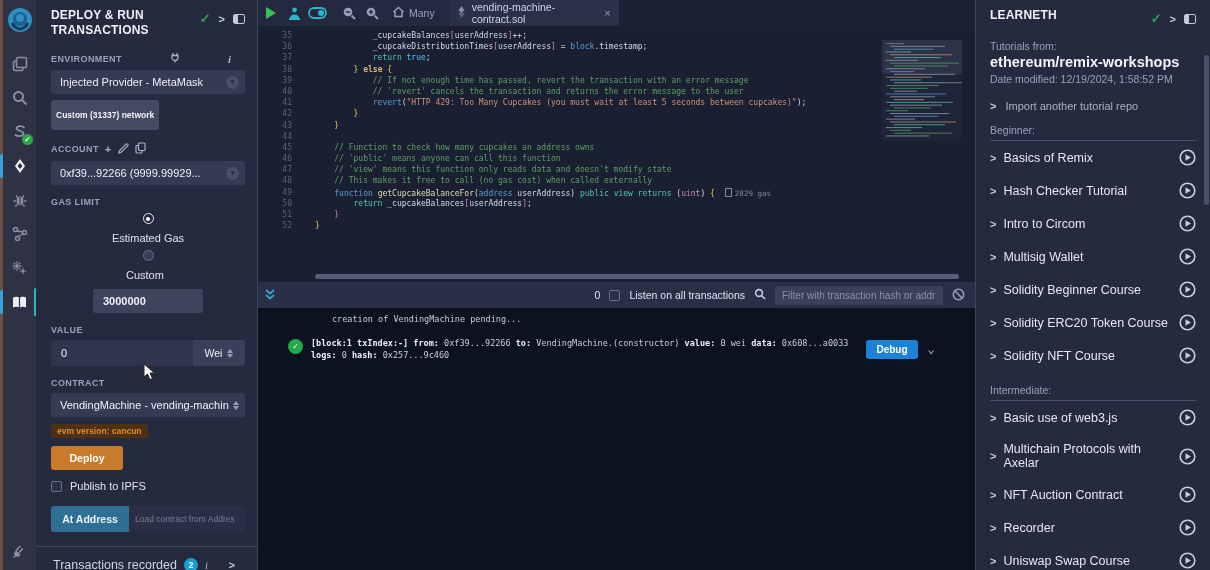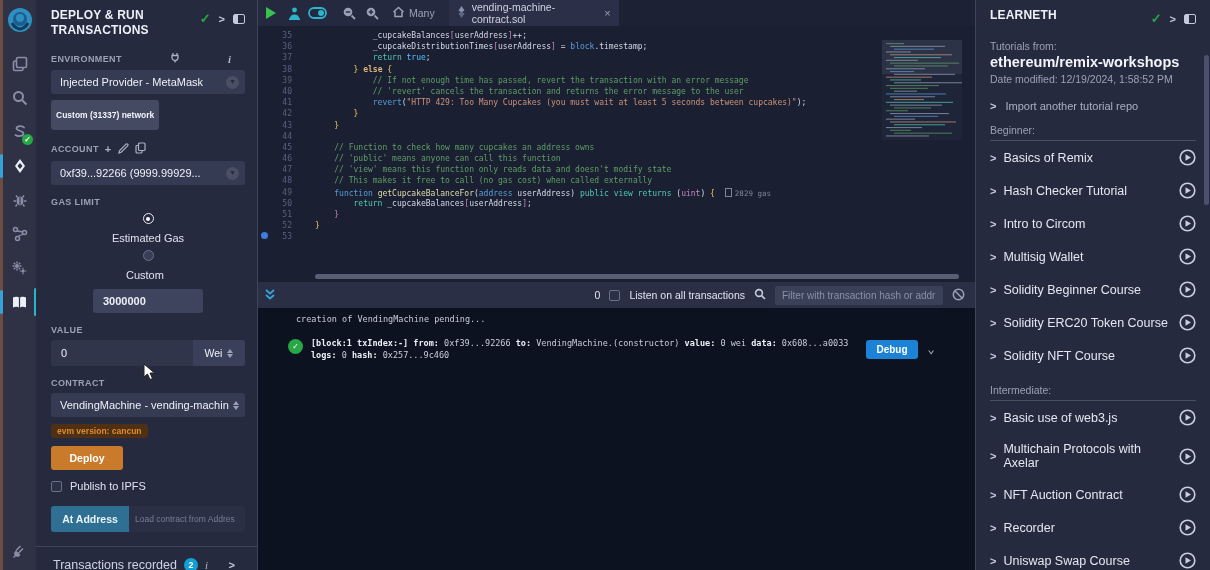--- a/index.html
+++ b/index.html
@@ -107,21 +107,21 @@
 
   
   .term-bar { height:26px; background:#2b2f45; display:flex; align-items:center; gap:9px;
     padding:0 10px 0 6px; flex-shrink:0; color:#dfe3f0; font-size:10.5px; }
   .term-bar .spacer { flex:1; }
   .term-filter { width:168px; height:19px; background:#3a4058; border:none; border-radius:2px;
     color:#8a90a8; font-size:10px; padding:0 7px; font-family:"Liberation Sans", sans-serif;}
   .term-filter::placeholder { color:#8a90a8; }
   .terminal { flex:1; background:#0d1220; font-family:"DejaVu Sans Mono", monospace; font-size:8.5px;
     color:#c9cdd9; padding:6px 0 0 0; overflow:hidden; }
-  .term-pending { padding-left:38px; }
+  .term-pending { padding-left:38px;margin-left:36px; }
   .tx-row { display:flex; align-items:flex-start; margin-top:13px; padding-left:30px; }
   .tx-check { width:15px; height:15px; border-radius:50%; background:#27a745; color:#fff; font-size:9px;
     line-height:15px; text-align:center; flex-shrink:0; margin-right:8px; margin-top:2px; }
   .tx-text { line-height:1.45; max-width:560px; }
   .tx-b { font-weight:bold; color:#eef0f7; }
   .debug-btn { margin-left:18px; margin-top:3px; background:#1c82d6; color:#fff; border:none; border-radius:3px;
     font-size:10px; font-weight:bold; padding:4px 10px; cursor:pointer; font-family:"Liberation Sans", sans-serif;}
   .tx-chev { color:#c5c9dd; font-size:12px; margin:5px 0 0 10px; }
 
   
@@ -434,25 +434,20 @@
             <span class="ln">50</span>
             <span class="cl-code"><span class="tok-d">        </span><span class="tok-tl">return</span><span class="tok-d"> _cupcakeBalances</span><span class="tok-mg">[</span><span class="tok-d">userAddress</span><span class="tok-mg">]</span><span class="tok-d">;</span></span>
           </div>
           <div class="code-line">
             <span class="ln">51</span>
             <span class="cl-code"><span class="tok-d">    </span><span class="tok-mg">}</span></span>
           </div>
           <div class="code-line">
             <span class="ln">52</span>
             <span class="cl-code"><span class="tok-yl">}</span></span>
-          </div>
-          <div class="code-line">
-            <span class="bp-dot"></span>
-            <span class="ln">53</span>
-            <span class="cl-code"></span>
           </div>
         </div>
       <svg class="minimap" id="minimap">
           <rect x="0" y="0" width="80" height="100" fill="#20273b"></rect>
           <rect x="4" y="3" width="18" height="1.1" fill="#5f9e64" opacity="0.8"></rect>
           <rect x="8" y="5.8" width="55" height="1.1" fill="#9aa0b8" opacity="0.8"></rect>
           <rect x="12" y="8.6" width="40" height="1.1" fill="#569cd6" opacity="0.8"></rect>
           <rect x="4" y="11.399999999999999" width="25" height="1.1" fill="#9aa0b8" opacity="0.8"></rect>
           <rect x="8" y="14.2" width="62" height="1.1" fill="#ce9178" opacity="0.8"></rect>
           <rect x="12" y="17" width="47" height="1.1" fill="#4ec9b0" opacity="0.8"></rect>

